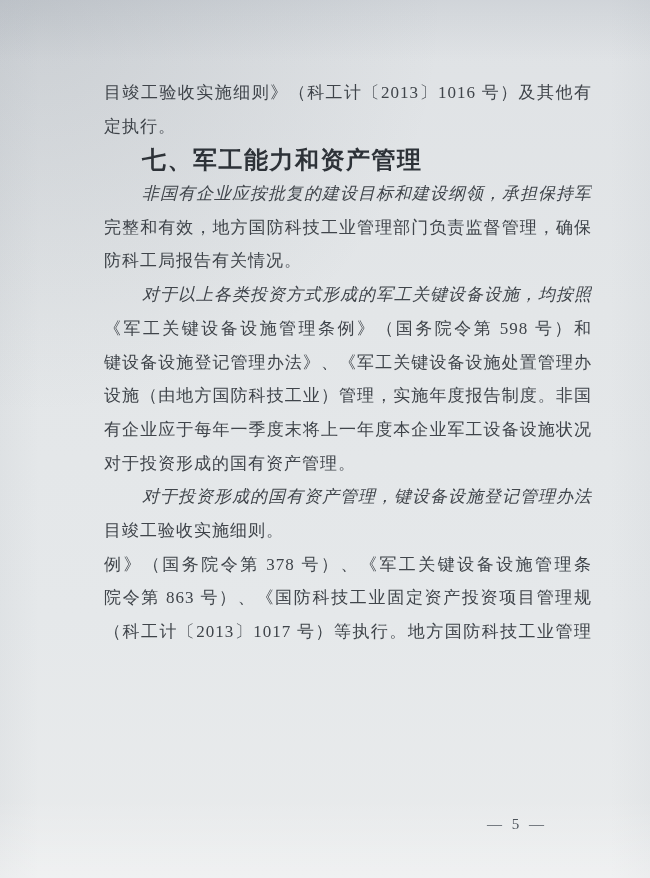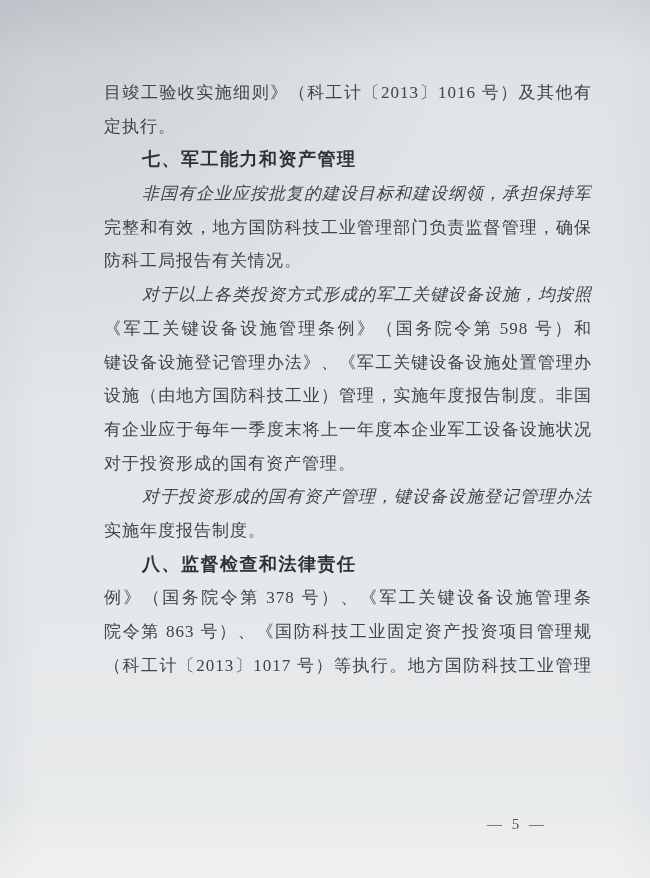--- a/index.html
+++ b/index.html
@@ -41,21 +41,21 @@
     text-align:right;
     text-align-last:left;
   }
   .line.indent{
     text-indent:38px;
     font-style:italic;
   }
   .line.heading{
     font-family:"Liberation Sans","DejaVu Sans",sans-serif;
     font-weight:700;
-    font-size:18px;
+    font-size:24px;
     color:#2d3238;
     text-align:right;
     text-align-last:left;
     text-indent:38px;
     letter-spacing:1.5px;
   }
   .pagenum{
     position:absolute;
     top:812px;
     right:103px;
@@ -77,20 +77,19 @@
     <div class="line indent">非国有企业应按批复的建设目标和建设纲领，承担保持军工</div>
     <div class="line">完整和有效，地方国防科技工业管理部门负责监督管理，确保军</div>
     <div class="line plain">防科工局报告有关情况。</div>
     <div class="line indent">对于以上各类投资方式形成的军工关键设备设施，均按照</div>
     <div class="line">《军工关键设备设施管理条例》（国务院令第 598 号）和《军工关</div>
     <div class="line">键设备设施登记管理办法》、《军工关键设备设施处置管理办法》</div>
     <div class="line">设施（由地方国防科技工业）管理，实施年度报告制度。非国</div>
     <div class="line">有企业应于每年一季度末将上一年度本企业军工设备设施状况以</div>
     <div class="line plain">对于投资形成的国有资产管理。</div>
     <div class="line indent">对于投资形成的国有资产管理，键设备设施登记管理办法</div>
-    <div class="line plain">实施年度报告制度。</div>
-    <div class="line heading">八、监督检查和法律责任</div>
+    <div class="line plain">目竣工验收实施细则。</div>
     <div class="line">例》（国务院令第 378 号）、《军工关键设备设施管理条例》（国务</div>
     <div class="line">院令第 863 号）、《国防科技工业固定资产投资项目管理规定》</div>
     <div class="line">（科工计〔2013〕1017 号）等执行。地方国防科技工业管理部门</div>
   </div>
   <div class="pagenum">— 5 —</div>
 </div>
 
 </body></html>

